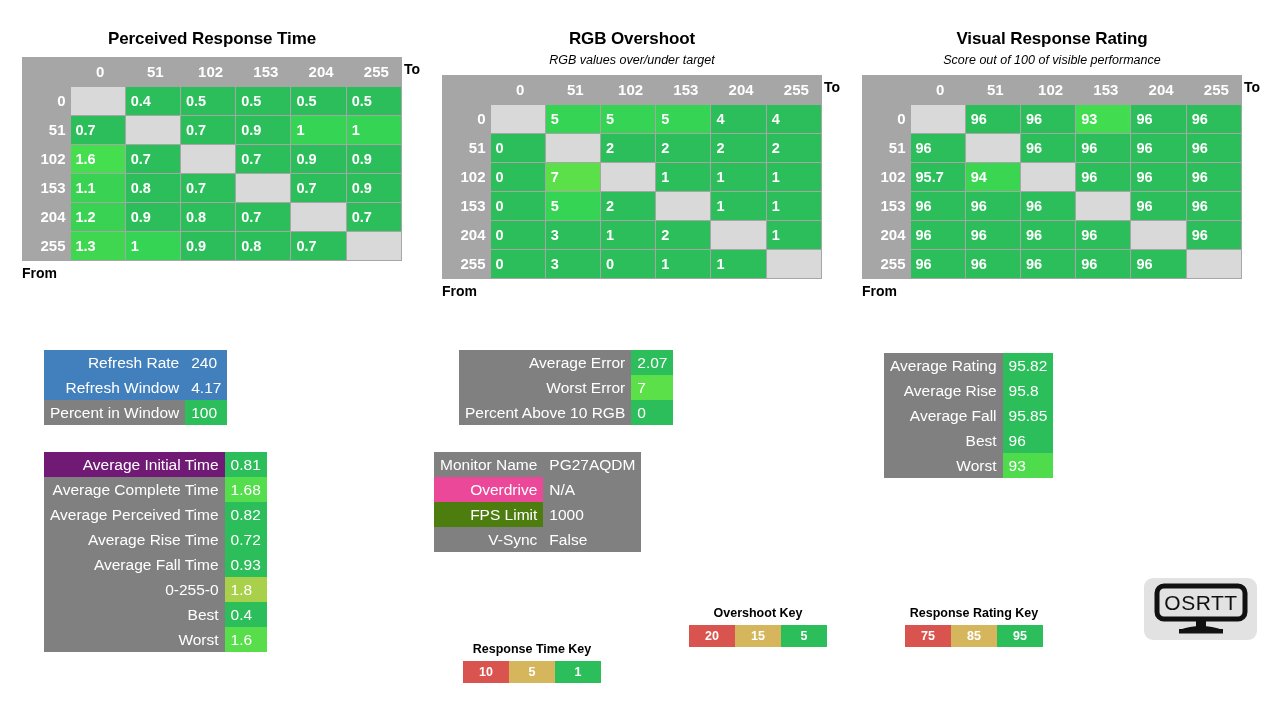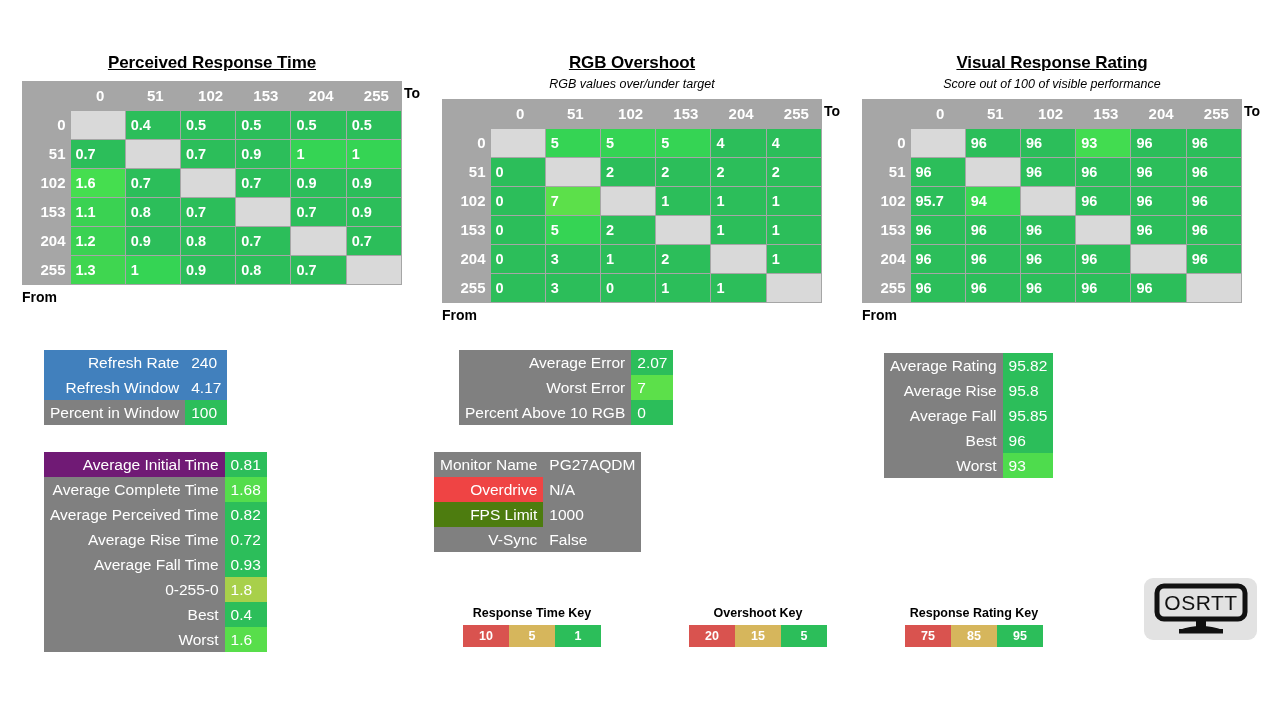--- a/index.html
+++ b/index.html
@@ -19,23 +19,22 @@
   #col-2 { left: 422px; }
   #col-3 { left: 842px; }
 
   
   .chart-title {
     text-align: center;
     font-size: 17px;
     font-weight: bold;
     color: #000;
     margin: 0;
-    padding-top: 53px;
+    padding-top: 29px;
     letter-spacing: -0.1px;
-    text-decoration: underline;
   }
   .chart-sub {
     text-align: center;
     font-size: 12.5px;
     font-style: italic;
     color: #000;
     margin: 0;
     padding-top: 4px;
   }
 
@@ -435,21 +434,21 @@
         <div class="stat-value" style="background:#2cbe5a">0</div>
       </div>
     </div>
 
   <div class="stat-panel panel-abs" id="panel-monitor_info" style="left:434px; top:452px;">
       <div class="stat-row">
         <div class="stat-label" style="background:#808080">Monitor Name</div>
         <div class="stat-value" style="background:#808080">PG27AQDM</div>
       </div>
       <div class="stat-row">
-        <div class="stat-label" style="background:#ef4444">Overdrive</div>
+        <div class="stat-label" style="background:#ec4899">Overdrive</div>
         <div class="stat-value" style="background:#808080">N/A</div>
       </div>
       <div class="stat-row">
         <div class="stat-label" style="background:#4d7c0f">FPS Limit</div>
         <div class="stat-value" style="background:#808080">1000</div>
       </div>
       <div class="stat-row">
         <div class="stat-label" style="background:#808080">V-Sync</div>
         <div class="stat-value" style="background:#808080">False</div>
       </div>
@@ -471,21 +470,21 @@
       <div class="stat-row">
         <div class="stat-label" style="background:#808080">Best</div>
         <div class="stat-value" style="background:#2cbe5a">96</div>
       </div>
       <div class="stat-row">
         <div class="stat-label" style="background:#808080">Worst</div>
         <div class="stat-value" style="background:#4edc4d">93</div>
       </div>
     </div>
 
-  <div class="key-block" id="key-0" style="left:463px; top:606px;">
+  <div class="key-block" id="key-0" style="left:463px; top:642px;">
     <div class="key-title">Response Time Key</div>
     <div class="key-bar">
         <div class="key-cell" style="background:#d9534f">10</div>
         <div class="key-cell" style="background:#d6b65c">5</div>
         <div class="key-cell" style="background:#2cbe5a">1</div>
       </div>
   </div>
 
   <div class="key-block" id="key-1" style="left:689px; top:606px;">
     <div class="key-title">Overshoot Key</div>

